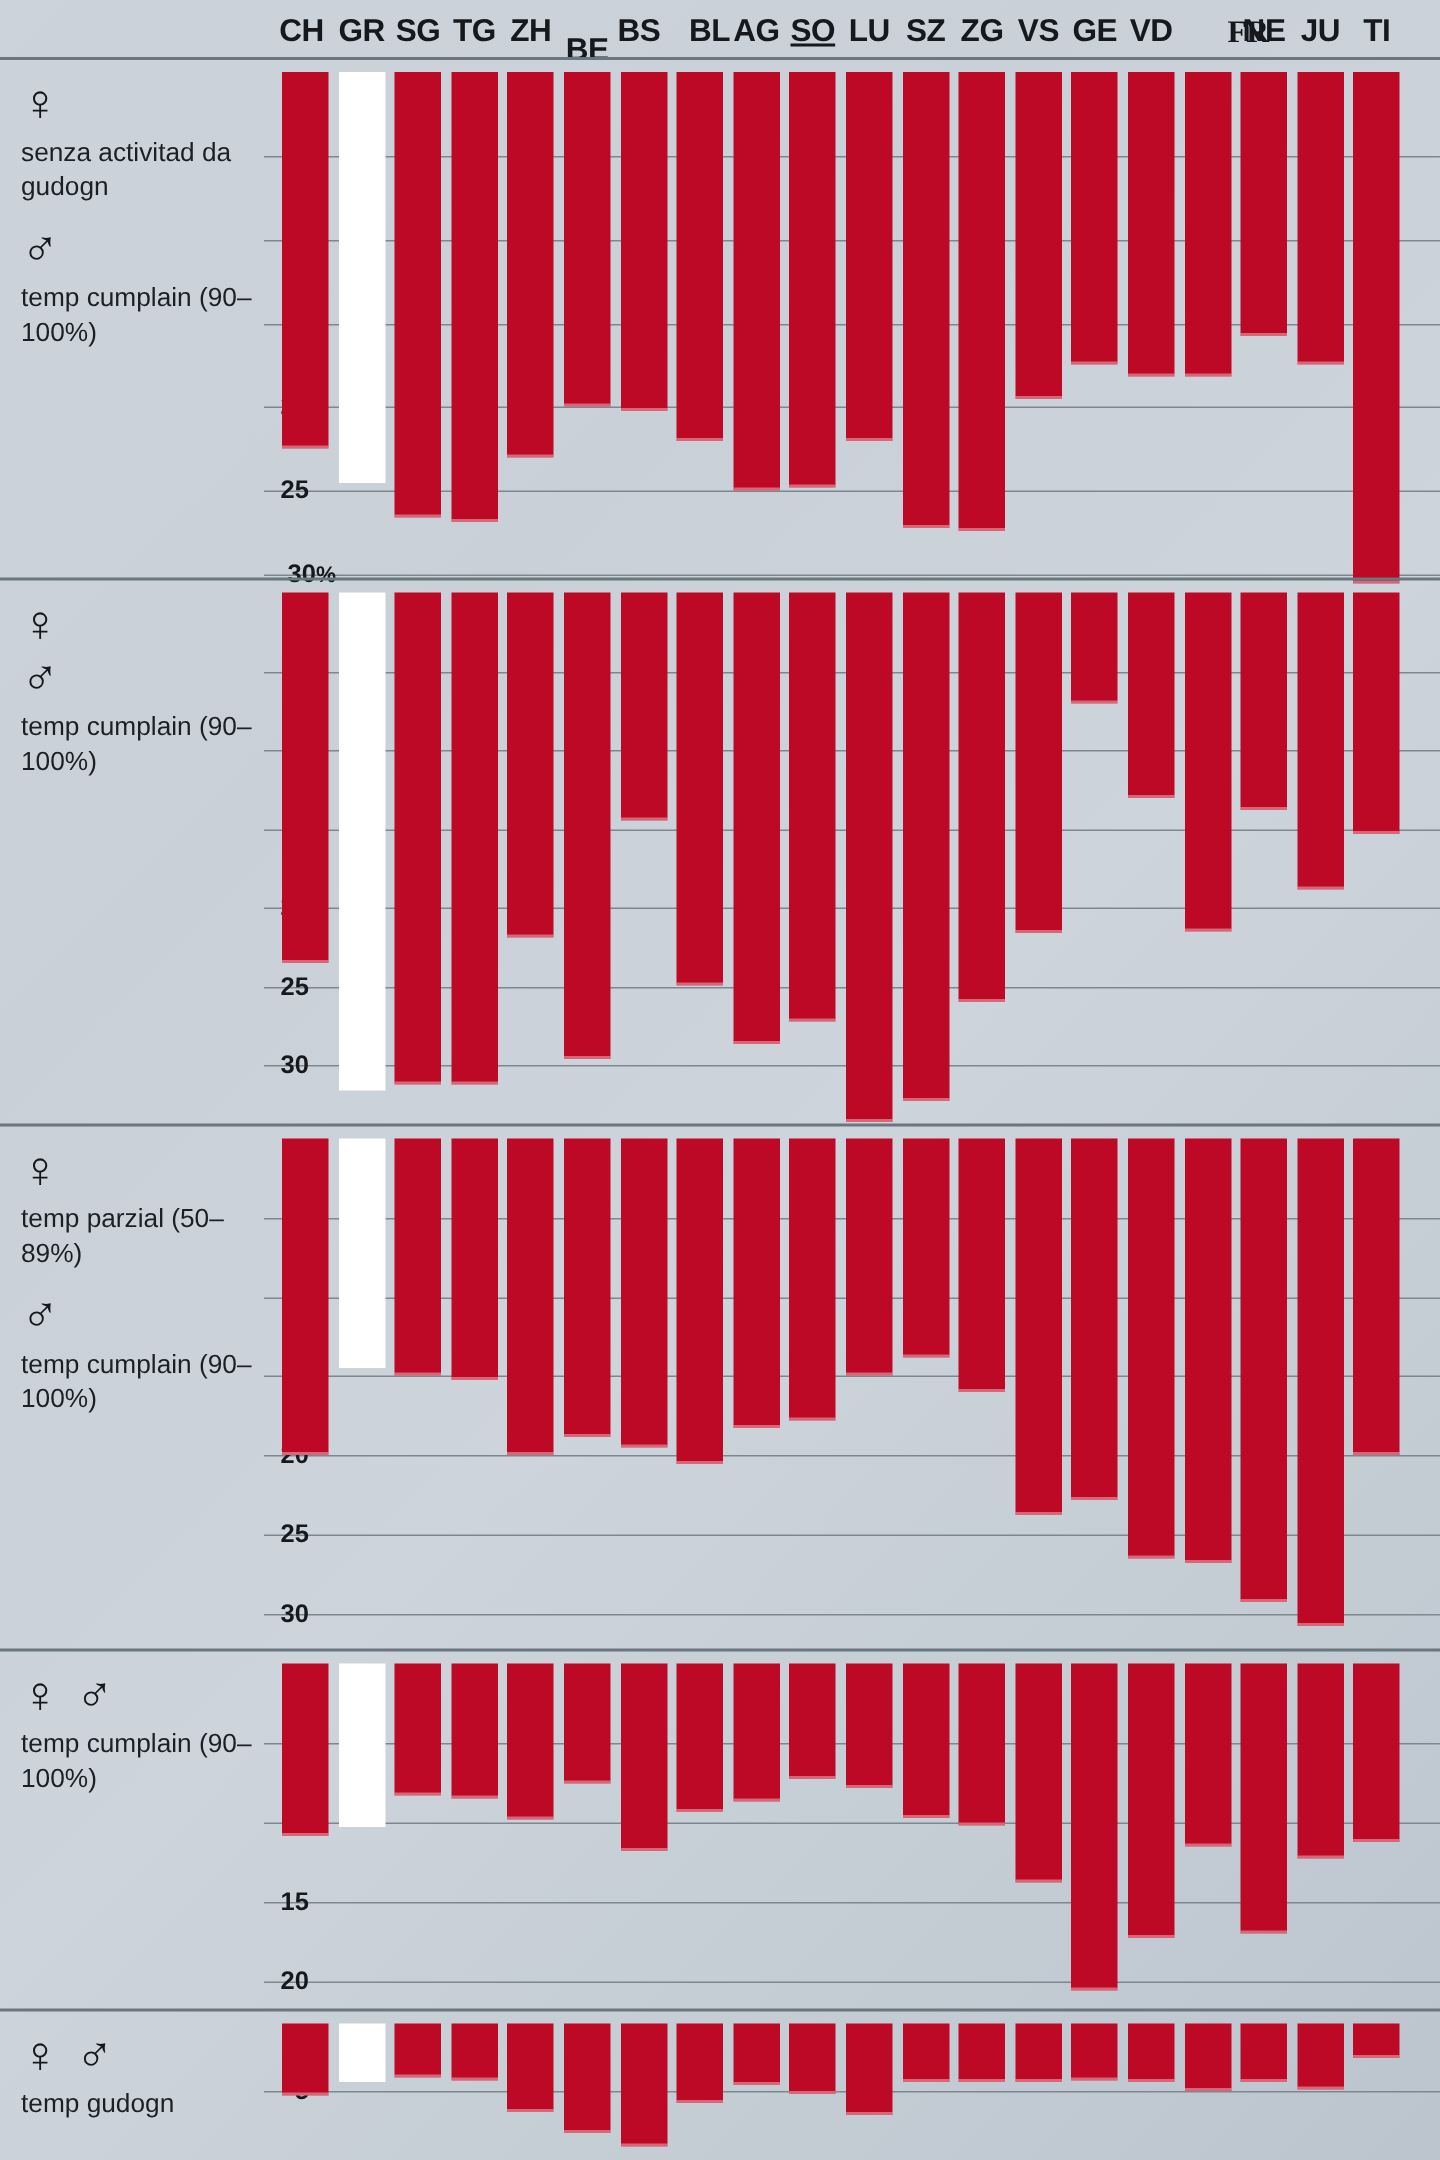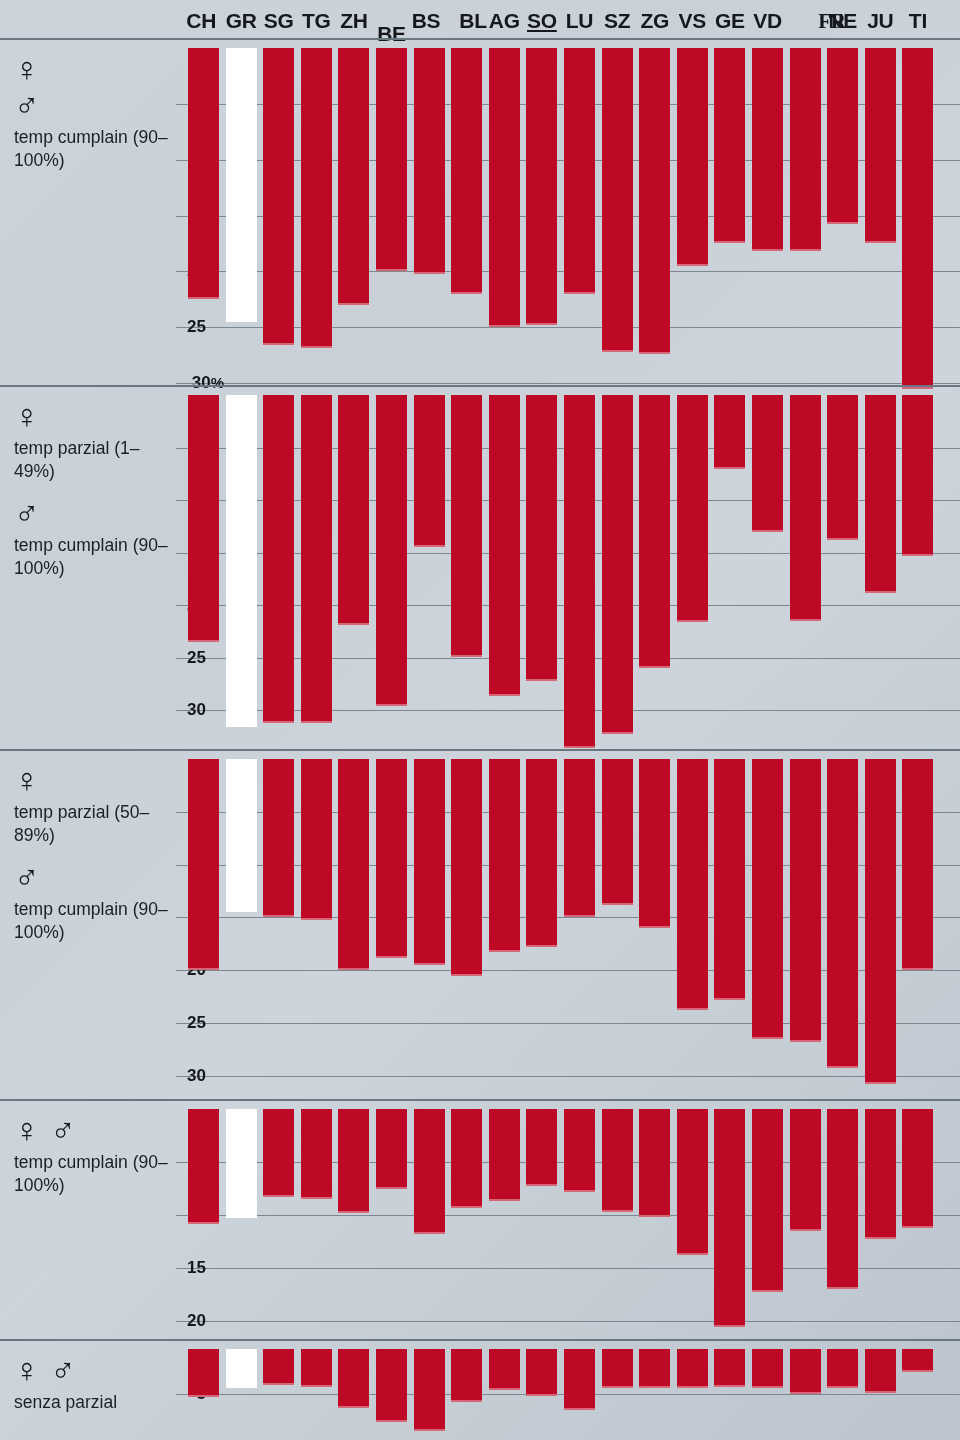--- a/index.html
+++ b/index.html
@@ -122,21 +122,21 @@
     height: 2px;
     background: rgba(255,255,255,0.38);
   }
   .bar.white::after { background: rgba(255,255,255,0); }
 </style>
 </head>
 <body>
 
 <div id="chart-root">
   <div class="header-row">
-      <div class="cat-label" style="left: 156px; width: 60px; text-align: right;">CH</div>
+      <div class="cat-label" style="left: 171px; width: 60px;">CH</div>
       <div class="cat-label" style="left: 211.1px; width: 60px;">GR</div>
       <div class="cat-label" style="left: 248.7px; width: 60px;">SG</div>
       <div class="cat-label" style="left: 286.3px; width: 60px;">TG</div>
       <div class="cat-label" style="left: 323.9px; width: 60px;">ZH</div>
       <div class="cat-label" style="left: 361.5px; width: 60px; margin-top: 13px;">BE</div>
       <div class="cat-label" style="left: 396px; width: 60px;">BS</div>
       <div class="cat-label" style="left: 443px; width: 60px;">BL</div>
       <div class="cat-label" style="left: 474.3px; width: 60px;">AG</div>
       <div class="cat-label" style="left: 511.9px; width: 60px; text-decoration: underline;">SO</div>
       <div class="cat-label" style="left: 549.5px; width: 60px;">LU</div>
@@ -146,20 +146,21 @@
       <div class="cat-label" style="left: 699.9px; width: 60px;">GE</div>
       <div class="cat-label" style="left: 737.5px; width: 60px;">VD</div>
       <div class="cat-label" style="left: 802px; width: 60px; font-family: Liberation Serif, serif;">FR</div>
       <div class="cat-label" style="left: 812.7px; width: 60px;">NE</div>
       <div class="cat-label" style="left: 850.3px; width: 60px;">JU</div>
       <div class="cat-label" style="left: 887.9px; width: 60px;">TI</div>
     </div>
 <div class="panel" style="top: 38px; height: 347px;">
       <div class="panel-legend">
         <div class="sym-row">♀</div>
+        <div class="legend-text">senza activitad da gudogn</div>
         <div class="sym-row">♂</div>
         <div class="legend-text last">temp cumplain (90–100%)</div>
       </div>
       <div class="plot">
         <div class="ytick" style="top: 17px;">0</div>
         <div class="gridline" style="top: 63.8333px;"></div>
         <div class="ytick" style="top: 63.8333px;">5</div>
         <div class="gridline" style="top: 119.667px;"></div>
         <div class="ytick" style="top: 119.667px;">10</div>
         <div class="gridline" style="top: 175.5px;"></div>
@@ -190,21 +191,20 @@
           <div class="bar" title="FR: 18.2%" style="left: 601.6px; width: 31px; top: 8px; height: 203.233px;"></div>
           <div class="bar" title="NE: 15.8%" style="left: 639.2px; width: 31px; top: 8px; height: 176.433px;"></div>
           <div class="bar" title="JU: 17.5%" style="left: 676.8px; width: 31px; top: 8px; height: 195.417px;"></div>
           <div class="bar" title="TI: 30.5%" style="left: 714.4px; width: 31px; top: 8px; height: 340.583px;"></div>
         </div>
       </div>
     </div>
     <div class="panel" style="top: 385px; height: 364px;">
       <div class="panel-legend">
         <div class="sym-row">♀</div>
-        <div class="legend-text">temp parzial (1–49%)</div>
         <div class="sym-row">♂</div>
         <div class="legend-text last">temp cumplain (90–100%)</div>
       </div>
       <div class="plot">
         <div class="ytick" style="top: 17px;">0</div>
         <div class="gridline" style="top: 60.5373px;"></div>
         <div class="ytick" style="top: 60.5373px;">5</div>
         <div class="gridline" style="top: 113.075px;"></div>
         <div class="ytick" style="top: 113.075px;">10</div>
         <div class="gridline" style="top: 165.612px;"></div>
@@ -319,21 +319,21 @@
           <div class="bar" title="FR: 11.5%" style="left: 601.6px; width: 31px; top: 8px; height: 121.953px;"></div>
           <div class="bar" title="NE: 17%" style="left: 639.2px; width: 31px; top: 8px; height: 180.279px;"></div>
           <div class="bar" title="JU: 12.3%" style="left: 676.8px; width: 31px; top: 8px; height: 130.437px;"></div>
           <div class="bar" title="TI: 11.2%" style="left: 714.4px; width: 31px; top: 8px; height: 118.772px;"></div>
         </div>
       </div>
     </div>
     <div class="panel" style="top: 1339px; height: 101px;">
       <div class="panel-legend">
         <div class="sym-row tight">♀ ♂</div>
-        <div class="legend-text last">senza parzial</div>
+        <div class="legend-text last">temp gudogn</div>
       </div>
       <div class="plot">
         <div class="ytick" style="top: 17px;">0</div>
         <div class="gridline" style="top: 53.4082px;"></div>
         <div class="ytick" style="top: 53.4082px;">5</div>
         <div class="bars">
           <div class="bar" title="CH: 5.3%" style="left: 0px; width: 31px; top: 8px; height: 48.1327px;"></div>
           <div class="bar white" title="GR: 4.3%" style="left: 37.6px; width: 31px; top: 8px; height: 39.051px;"></div>
           <div class="bar" title="SG: 4%" style="left: 75.2px; width: 31px; top: 8px; height: 36.3265px;"></div>
           <div class="bar" title="TG: 4.2%" style="left: 112.8px; width: 31px; top: 8px; height: 38.1429px;"></div>

